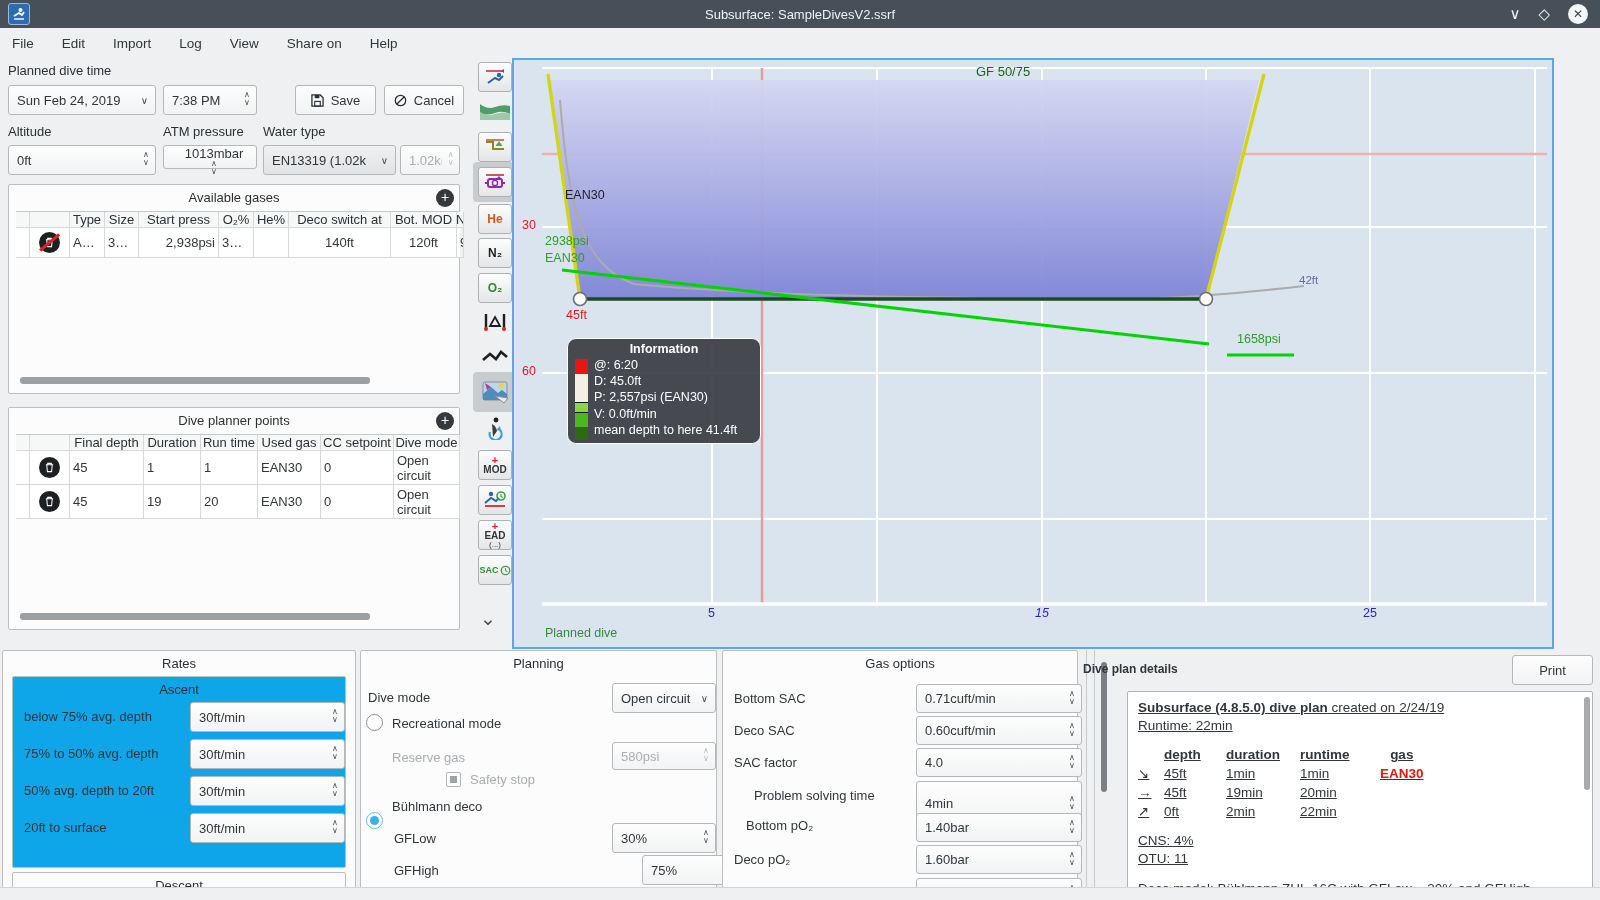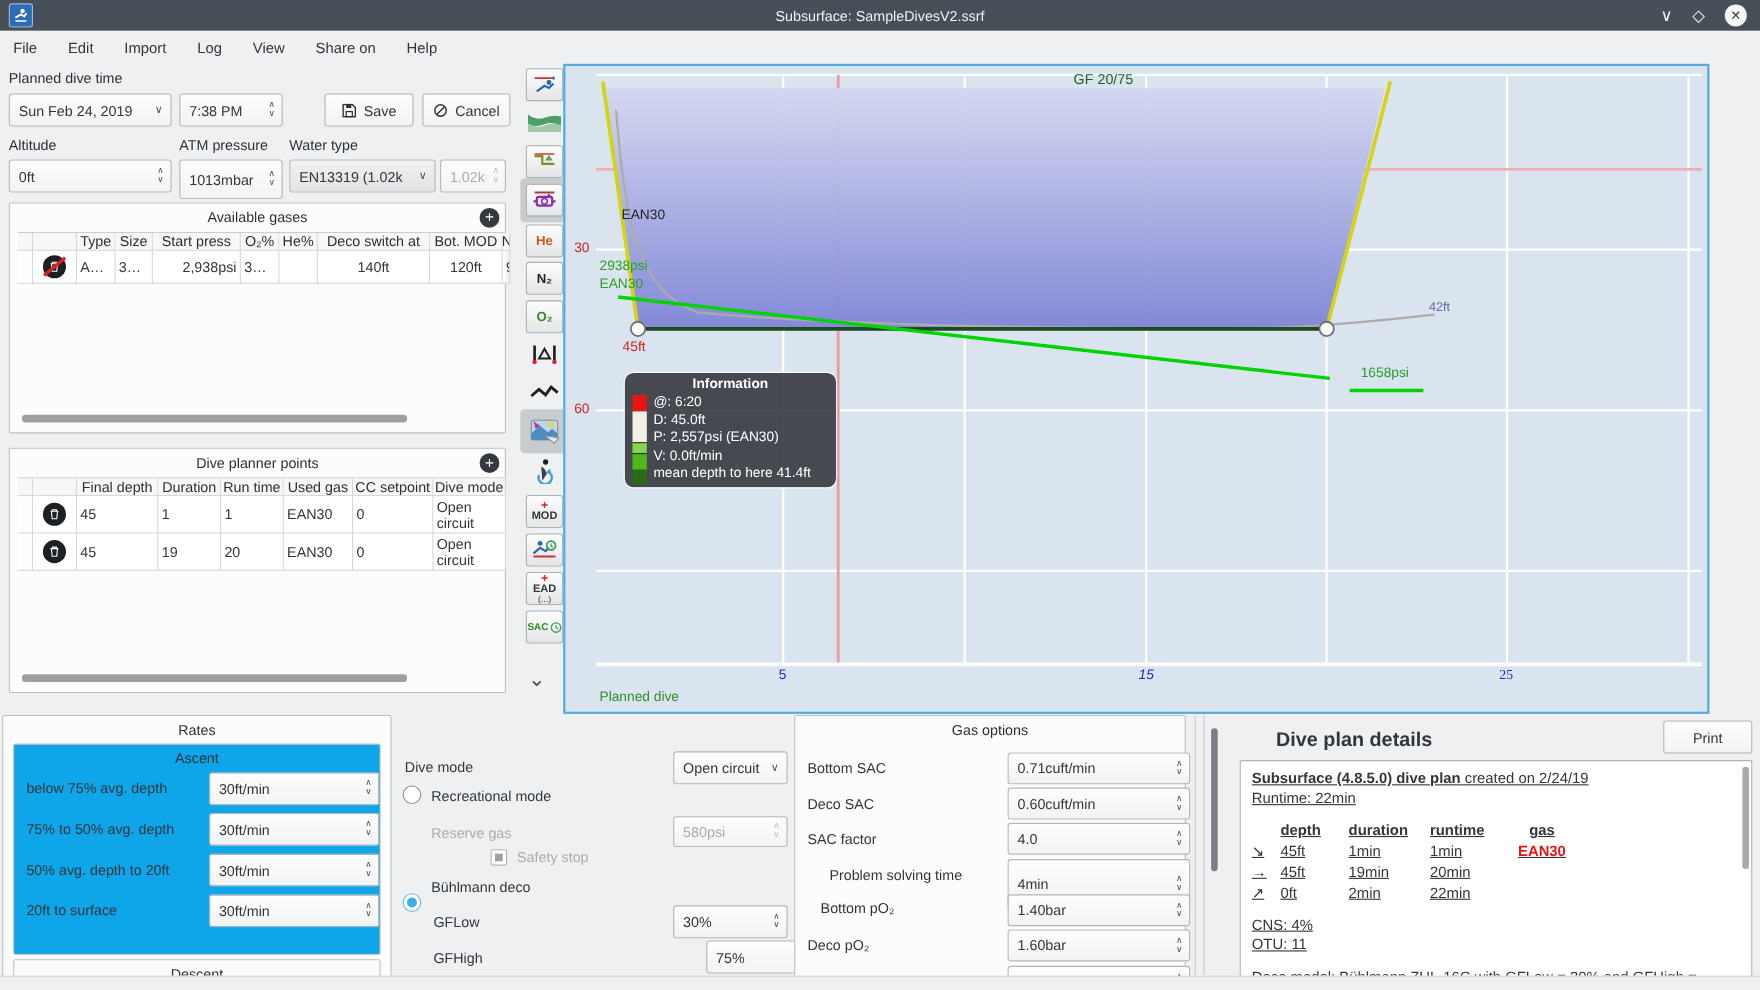--- a/index.html
+++ b/index.html
@@ -132,21 +132,21 @@
   <div class="abs lbl" style="left:163px;top:124px;">ATM pressure</div>
   <div class="abs lbl" style="left:263px;top:124px;">Water type</div>
 
   <div class="abs spin" style="left:8px;top:145px;width:148px;height:30px;">
     <span>0ft</span>
     <span class="spin-btns">
         <span>∧</span>
         <span>∨</span>
       </span>
   </div>
-  <div class="abs spin" style="left:163px;top:145px;width:94px;height:36px;">
+  <div class="abs spin" style="left:163px;top:145px;width:94px;height:24px;flex-direction:column;">
     <span>1013mbar</span>
     <span class="spin-btns">
         <span>∧</span>
         <span>∨</span>
       </span>
   </div>
   <div class="abs combo" style="left:263px;top:145px;width:133px;height:30px;background:linear-gradient(#f0f1f2,#e2e3e4);">
     <span style="overflow:hidden;white-space:nowrap;">EN13319 (1.02k</span>
     <span style="font-size:10px;color:#4a4f54;">∨</span>
   </div>
@@ -374,26 +374,26 @@
 
       <line x1="48" y1="210" x2="695" y2="284" stroke="#00d400" stroke-width="3"></line>
       <line x1="713" y1="295" x2="780" y2="295" stroke="#00d400" stroke-width="3"></line>
 
       <line x1="28" y1="544" x2="1033" y2="544" stroke="#ffffff" stroke-width="3.5"></line>
 
       <circle cx="66" cy="239" r="6.5" fill="#ffffff" stroke="#6a6f74" stroke-width="1.6"></circle>
       <circle cx="692" cy="239" r="6.5" fill="#ffffff" stroke="#6a6f74" stroke-width="1.6"></circle>
     </svg>
 
-    <div class="chart-label" style="left:462px;top:4px;color:#1e641e;font-size:13px;">GF 20/75</div>
+    <div class="chart-label" style="left:462px;top:4px;color:#1e641e;font-size:13px;">GF 50/75</div>
     <div class="chart-label" style="left:8px;top:158px;color:#d22222;">30</div>
     <div class="chart-label" style="left:8px;top:304px;color:#d22222;">60</div>
     <div class="chart-label" style="left:194px;top:546px;color:#2525cc;">5</div>
     <div class="chart-label" style="left:521px;top:546px;color:#2525cc;font-style:italic;">15</div>
-    <div class="chart-label" style="left:849px;top:546px;color:#2525cc;font-family:Liberation Serif, serif;">25</div>
+    <div class="chart-label" style="left:849px;top:546px;color:#2525cc;">25</div>
     <div class="chart-label" style="left:51px;top:128px;color:#1d2023;">EAN30</div>
     <div class="chart-label" style="left:31px;top:174px;color:#2ba02b;">2938psi</div>
     <div class="chart-label" style="left:31px;top:191px;color:#2ba02b;">EAN30</div>
     <div class="chart-label" style="left:52px;top:248px;color:#d22222;">45ft</div>
     <div class="chart-label" style="left:785px;top:214px;color:#6a6aa8;font-size:11.5px;">42ft</div>
     <div class="chart-label" style="left:723px;top:272px;color:#2ba02b;">1658psi</div>
     <div class="chart-label" style="left:31px;top:566px;color:#2f8f2f;">Planned dive</div>
 
     <div class="tooltip">
       <div class="tooltip-title">Information</div>
@@ -451,20 +451,23 @@
       <span>30ft/min</span>
       <span class="spin-btns">
         <span>∧</span>
         <span>∨</span>
       </span>
     </div>
   <div class="abs gbox" style="left:12px;top:872px;width:334px;height:28px;">
     <div class="gbox-title">Descent</div>
   </div>
 
+  <div class="abs gbox" style="left:360px;top:650px;width:357px;height:250px;">
+    <div class="gbox-title">Planning</div>
+  </div>
   <div class="abs prow-label" style="left:368px;top:690px;">Dive mode</div>
   <div class="abs combo" style="left:612px;top:683px;width:104px;height:30px;">
     <span>Open circuit</span>
     <span style="font-size:10px;color:#4a4f54;">∨</span>
   </div>
   <div class="abs radio" style="left:366px;top:714px;"></div>
   <div class="abs prow-label" style="left:392px;top:716px;">Recreational mode</div>
   <div class="abs prow-label disabled" style="left:392px;top:750px;">Reserve gas</div>
   <div class="abs spin disabled" style="left:612px;top:742px;width:104px;height:28px;">
       <span>580psi</span>
@@ -553,21 +556,21 @@
       <span class="spin-btns">
         <span>∧</span>
         <span>∨</span>
       </span>
     </div>
 
   <div class="splitline" style="left:1086px;top:650px;height:250px;"></div>
   <div class="splitline" style="left:1094px;top:650px;height:250px;"></div>
   <div class="vscroll" style="left:1101px;top:662px;height:130px;"></div>
 
-  <div class="abs" style="left:1160px;top:662px;font-weight:bold;font-size:18px;">Dive plan details</div>
+  <div class="abs" style="left:1083px;top:662px;font-weight:bold;font-size:12px;">Dive plan details</div>
   <div class="abs btn" style="left:1512px;top:655px;width:81px;height:30px;">
       <span>Print</span>
     </div>
 
   <div class="abs" style="left:1127px;top:691px;width:466px;height:253px;background:#fff;border:1px solid #b0b2b4;border-radius:2px;padding:7px 10px;font-size:13.5px;line-height:18px;overflow:hidden;text-decoration:underline;">
     <div><b>Subsurface (4.8.5.0) dive plan</b><span> created on 2/24/19</span></div>
     <div>Runtime: 22min</div>
     <div style="height:10px;"></div>
     <table style="border-collapse:collapse;font-size:13.5px;line-height:19px;">
       <tbody>

